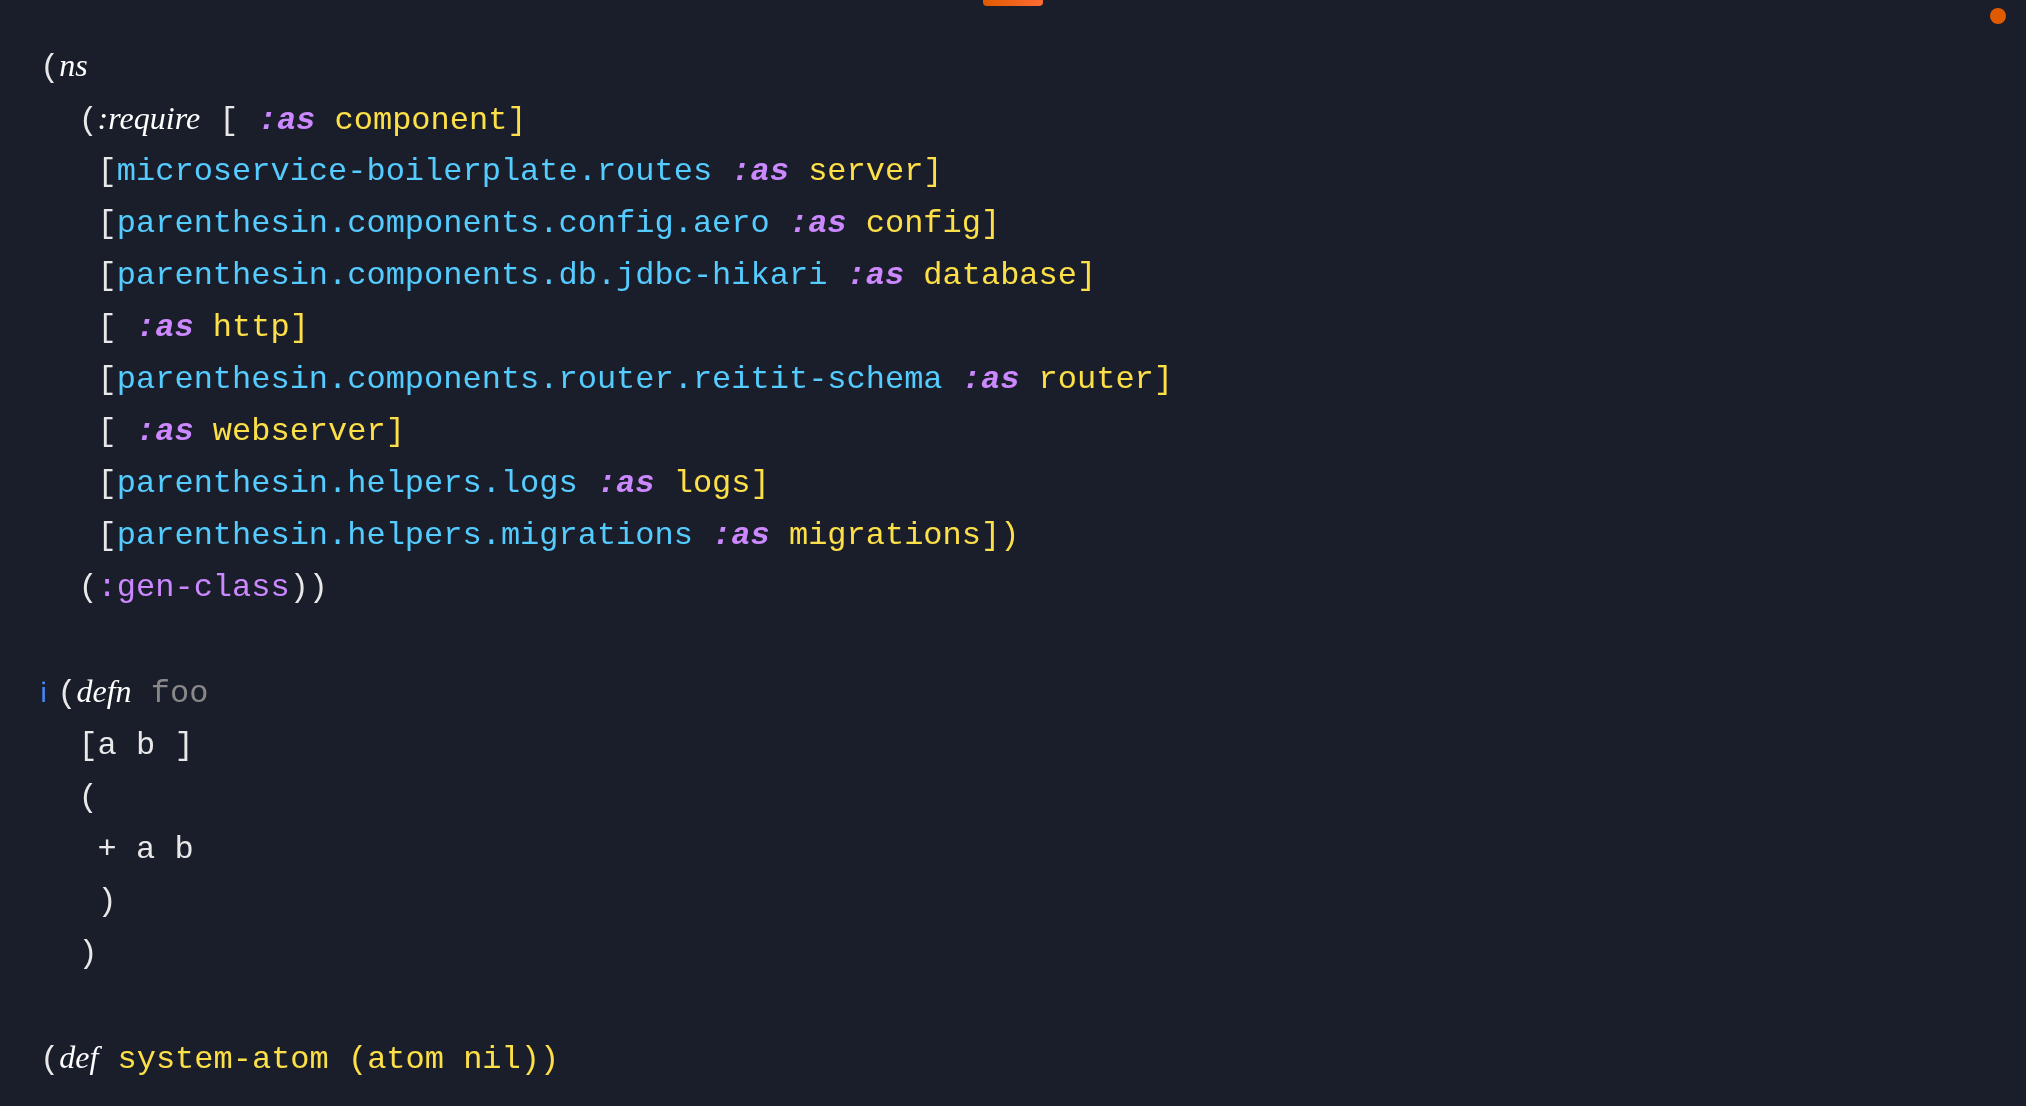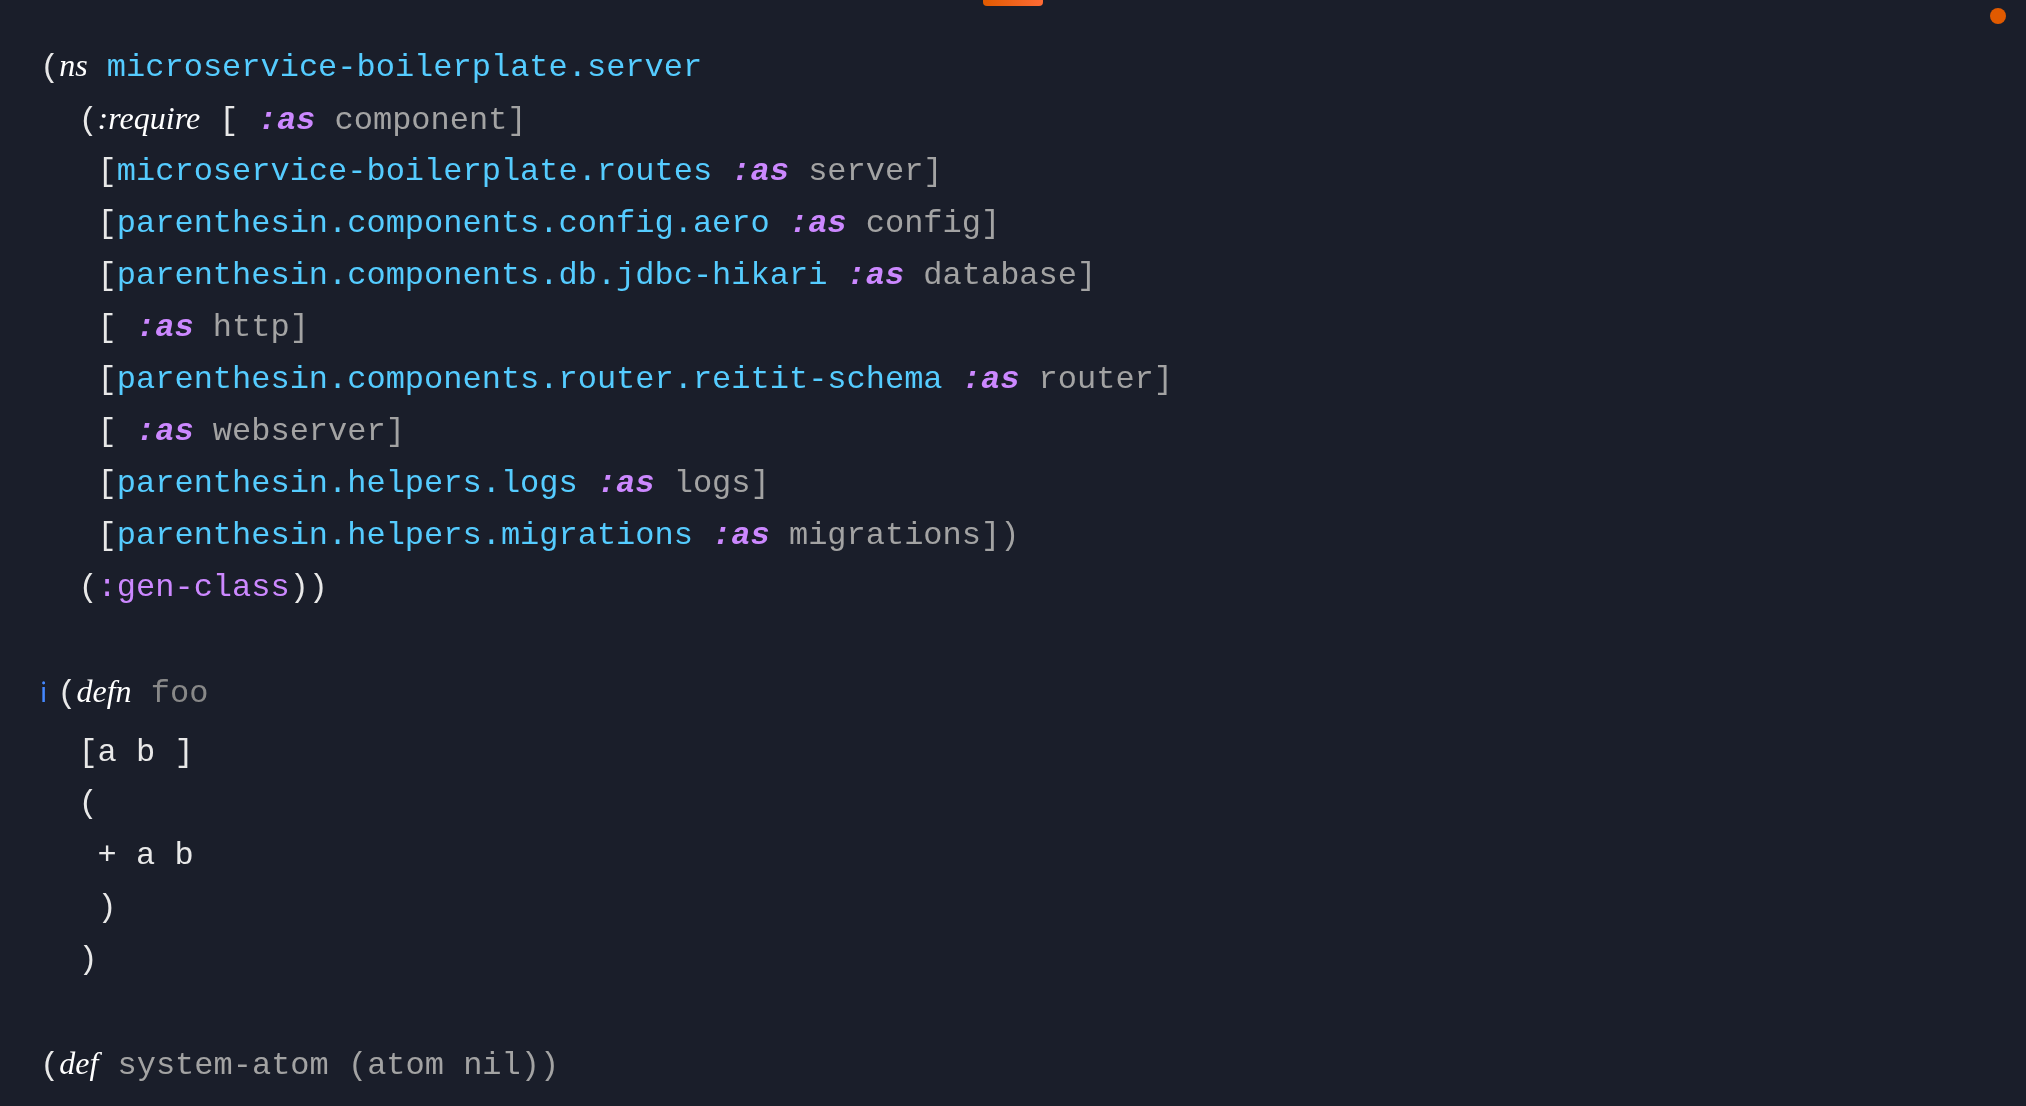--- a/index.html
+++ b/index.html
@@ -55,23 +55,23 @@
       align-items: baseline;
       font-size: 32px;
       white-space: pre;
       min-height: 52px;
     }
 
     .paren { color: #e8e8e8; }
     .keyword { color: #ffffff; font-style: italic; font-family: Liberation Serif, serif; }
     .namespace { color: #55ccff; }
     .as-keyword { color: #cc88ff; font-style: italic; font-weight: bold; }
-    .alias { color: #a3a3a3; }
+    .alias { color: #fde047; }
     .fn-name { color: #888888; }
-    .param { color: #e8e8e8; margin-top: 7px; }
+    .param { color: #e8e8e8; }
     .operator { color: #e8e8e8; }
     .gen-class { color: #cc88ff; }
     .info-icon {
       color: #4488ff;
       font-size: 28px;
       margin-right: 10px;
       font-style: normal;
     }
 
     .empty-line {
@@ -81,21 +81,21 @@
 </head>
 <body>
 
 <div class="code-editor">
   <div class="top-decoration"></div>
   <div class="top-right-dot"></div>
 
   <div class="code-content">
 
     <div class="code-line">
-      <span class="paren">(</span><span class="keyword">ns</span><span class="paren"> </span><span class="namespace">microservice-boilerplate.server</span>
+      <span class="paren">(</span><span class="keyword">ns</span><span class="paren"> </span>
     </div>
 
     <div class="code-line">
       <span class="paren">  (</span><span class="keyword">:require</span><span class="paren"> [</span><span class="paren"> </span><span class="as-keyword">:as</span><span class="paren"> </span><span class="alias">component]</span>
     </div>
 
     <div class="code-line">
       <span class="paren">   [</span><span class="namespace">microservice-boilerplate.routes</span><span class="paren"> </span><span class="as-keyword">:as</span><span class="paren"> </span><span class="alias">server]</span>
     </div>
 

